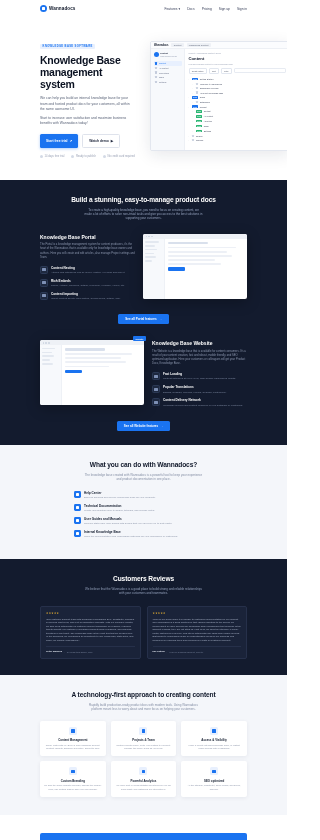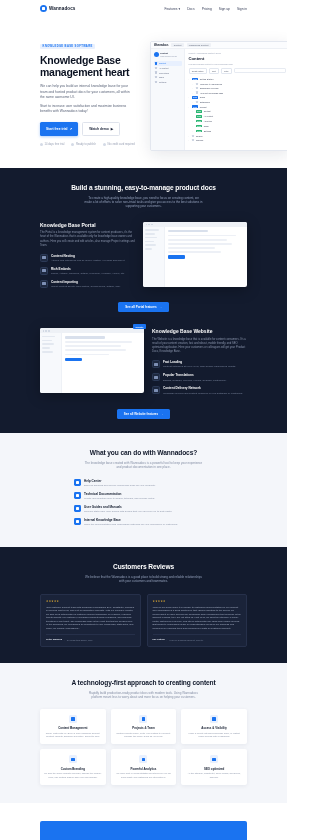--- a/index.html
+++ b/index.html
@@ -187,21 +187,21 @@
         <span>Sign up</span>
         <span>Sign in</span>
       </div>
     </div>
   </div>
 
   <div class="hero">
     <div class="hero-in">
       <div class="hero-copy">
         <div class="eyebrow">Knowledge base software</div>
-        <h1 class="hero-title">Knowledge Base management heart</h1>
+        <h1 class="hero-title">Knowledge Base management system</h1>
         <div class="hero-p">We can help you build an internal knowledge base for your team and hosted product docs for your customers, all within the same awesome UI.</div>
         <div class="hero-p">Start to increase user satisfaction and maximize business benefits with Wannadocs today!</div>
         <div class="hero-btns">
           <span class="btn btn-primary">
               <span>Start free trial</span>
               <span>↗</span>
             </span>
           <span class="btn btn-ghost">
               <span>Watch demo</span>
               <span>▶</span>

